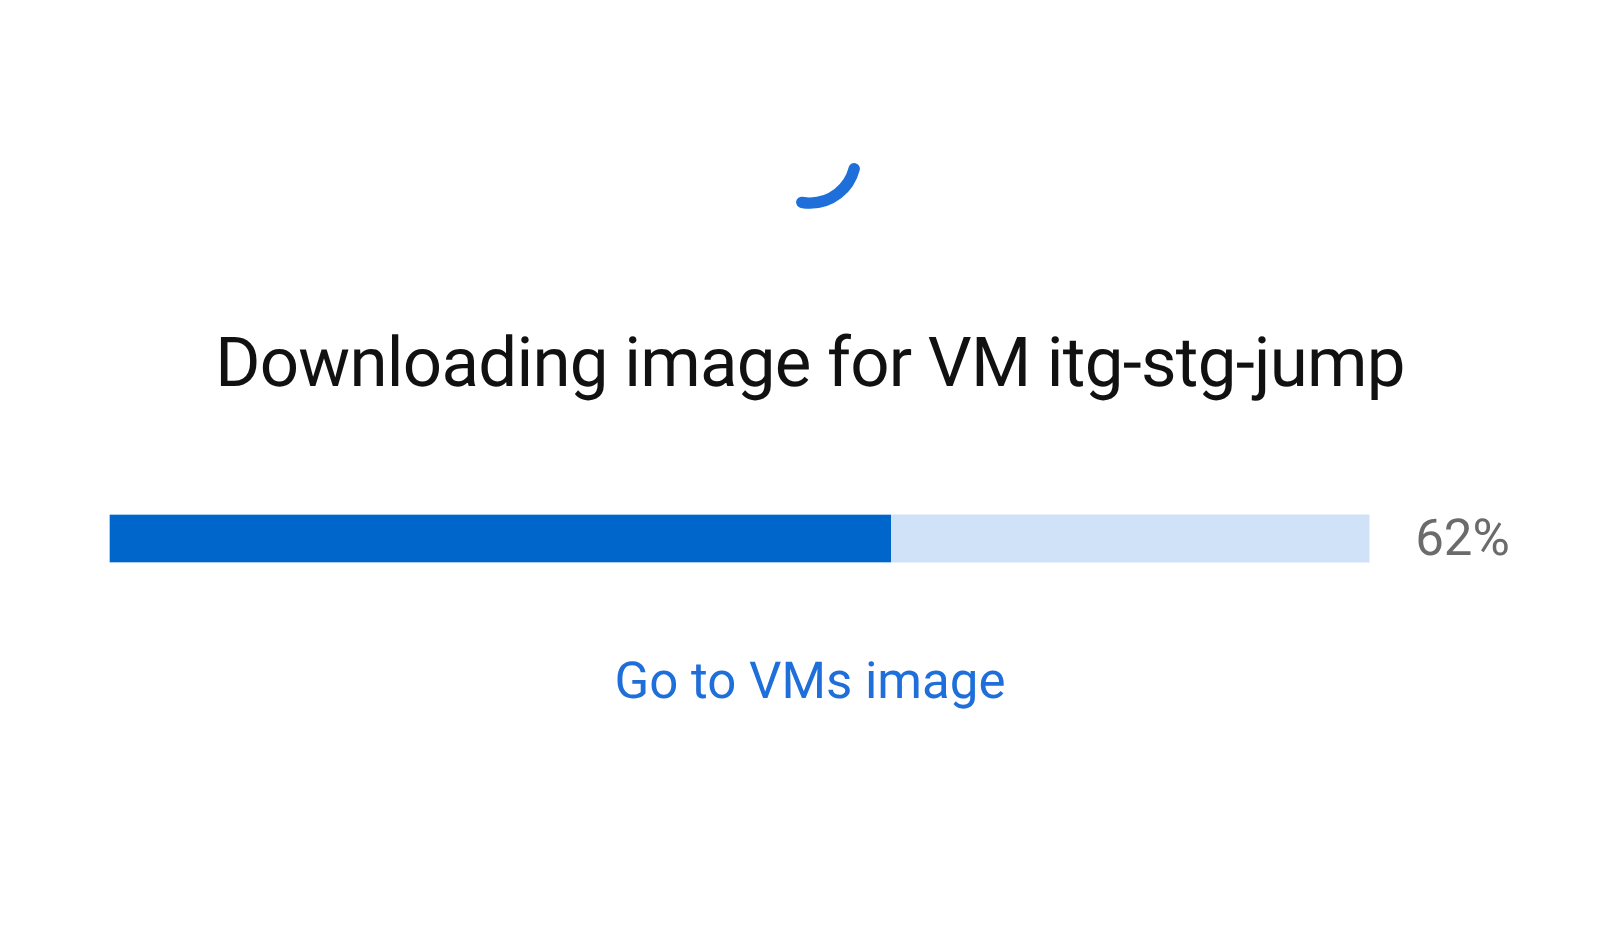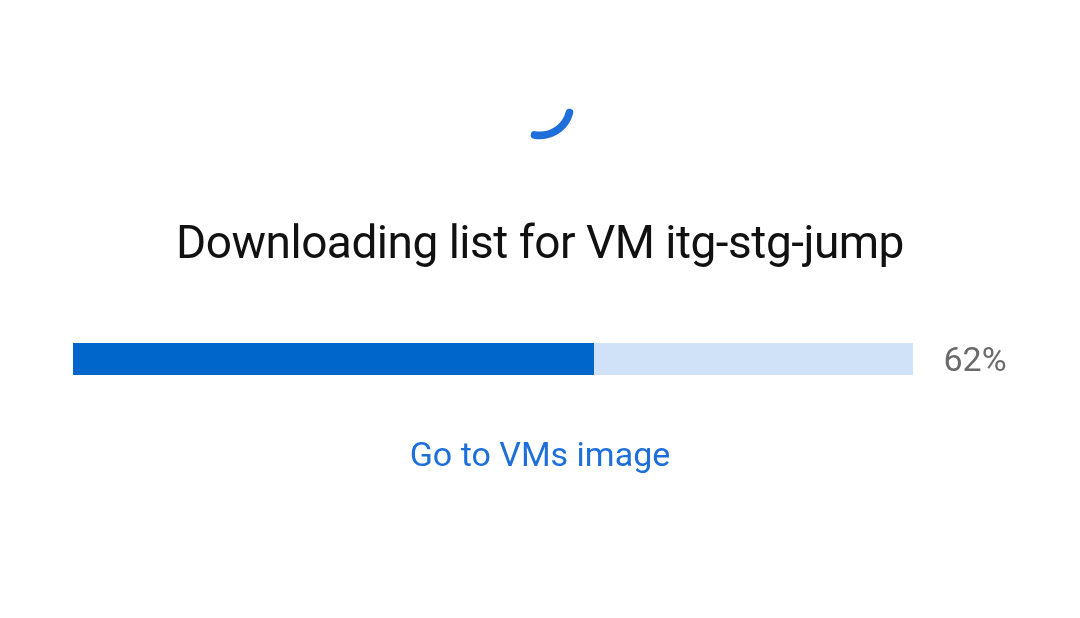--- a/index.html
+++ b/index.html
@@ -77,21 +77,21 @@
   </style>
 </head>
 <body>
 
 <div class="spinner-wrap">
   <svg class="spinner" viewBox="0 0 50 50">
     <circle cx="25" cy="25" r="20" fill="none" stroke="#1e6fd9" stroke-width="5" stroke-linecap="round" stroke-dasharray="30 100" stroke-dashoffset="-5"></circle>
   </svg>
 </div>
 
-<h1 class="status-title">Downloading list for VM itg-stg-jump</h1>
+<h1 class="status-title">Downloading image for VM itg-stg-jump</h1>
 
 <div class="progress-row">
   <div class="progress-bar">
     <div class="progress-fill" style="width:62%"></div>
   </div>
   <span class="progress-label">62%</span>
 </div>
 
 <a class="link">Go to VMs image</a>
 

